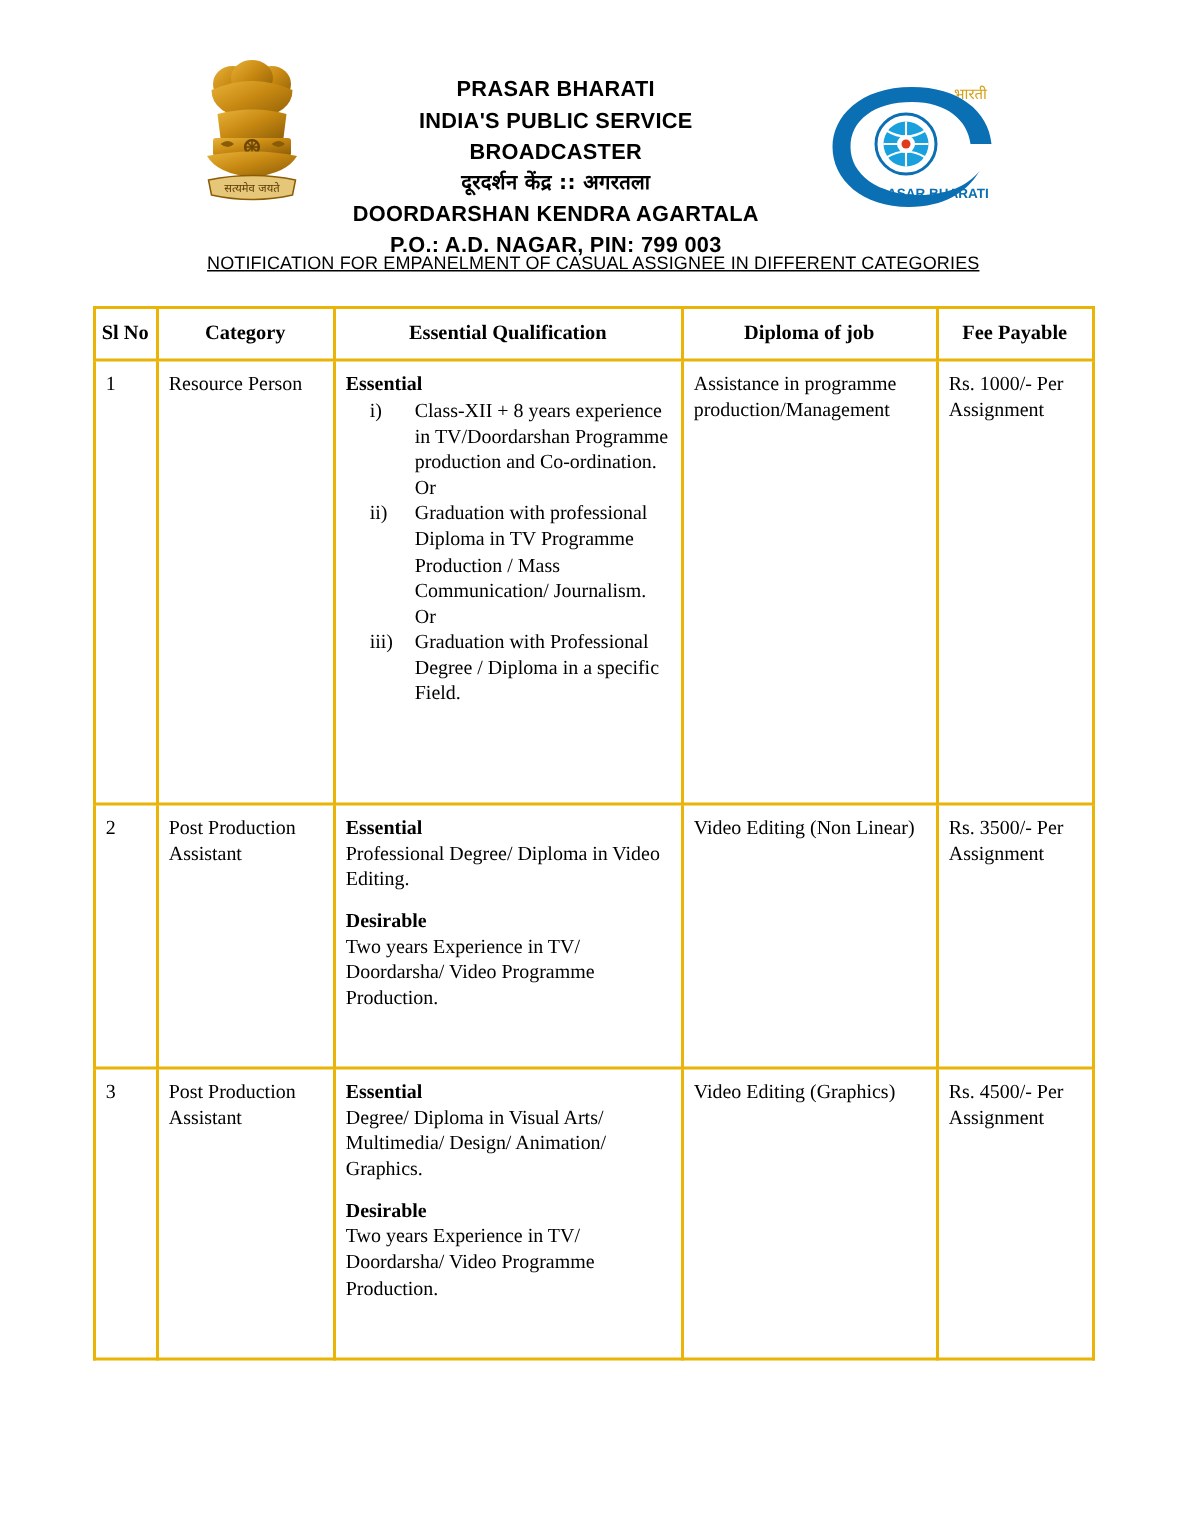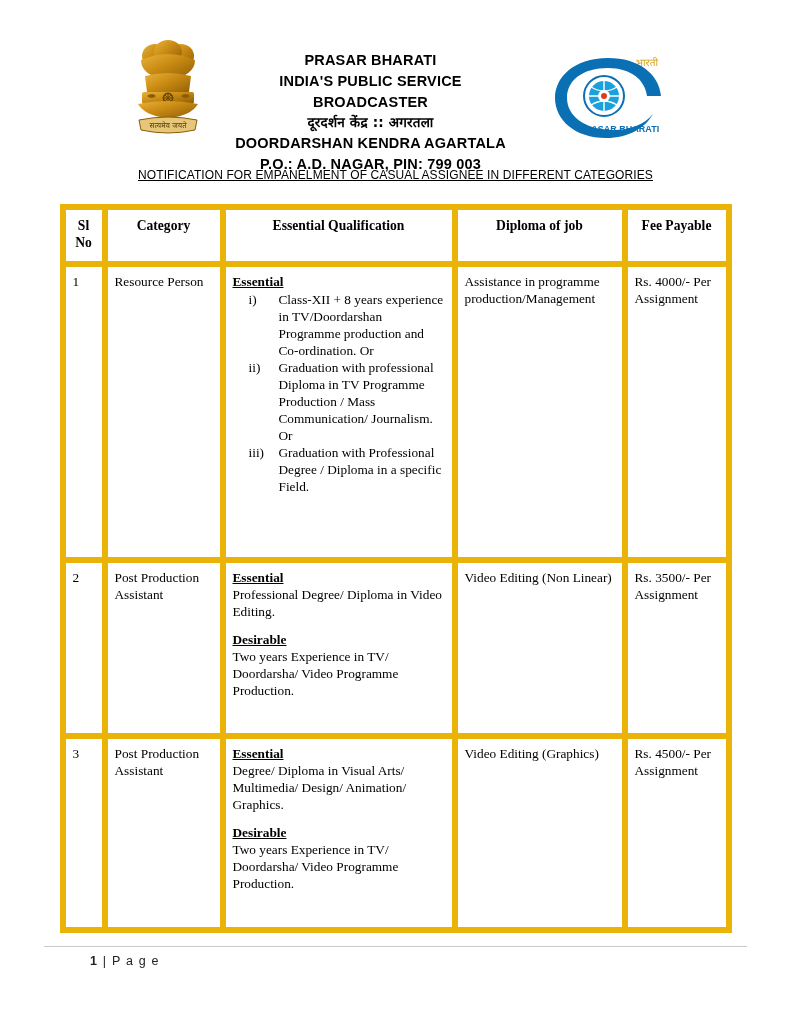--- a/index.html
+++ b/index.html
@@ -80,21 +80,21 @@
   }
 
   
   table.main {
     margin: 22px auto 0 auto;
     border-collapse: collapse;
     width: 648px;
     table-layout: fixed;
   }
   table.main td, table.main th {
-    border: 6px solid #eab308;
+    border: 2px solid #eab308;
     vertical-align: top;
     padding: 6px 7px 10px 7px;
     font-size: 13.3px;
     line-height: 1.28;
   }
   table.main thead th {
     text-align: center;
     font-weight: bold;
     font-size: 13.6px;
     padding: 7px 4px 9px 4px;
@@ -105,21 +105,21 @@
   .col-qual { width: 232px; }
   .col-job { width: 170px; }
   .col-fee { width: 104px; }
 
   td.sl { text-align: left; padding-left: 6px; }
   td.cat { text-align: left; }
   td.qual { text-align: left; }
   td.job { text-align: left; }
   td.fee { text-align: left; }
 
-  .u { text-decoration: underline; font-weight: bold; }
+  .u { font-weight: bold; }
   .blk { display: block; }
   .gap { height: 11px; }
 
   
   .rlist {
     margin: 1px 0 0 0;
     padding: 0;
     list-style: none;
   }
   .rlist li {
@@ -267,21 +267,21 @@
               <span class="rn">ii)</span>
               <span class="rtxt">Graduation with professional Diploma in TV Programme Production / Mass Communication/ Journalism. Or</span>
             </li>
             <li>
               <span class="rn">iii)</span>
               <span class="rtxt">Graduation with Professional Degree / Diploma in a specific Field.</span>
             </li>
           </ul>
         </td>
         <td class="job">Assistance in programme production/Management</td>
-        <td class="fee">Rs. 4000/- Per Assignment</td>
+        <td class="fee">Rs. 1000/- Per Assignment</td>
       </tr>
 
       <tr class="row2-h">
         <td class="sl">2</td>
         <td class="cat">Post Production Assistant</td>
         <td class="qual">
           <span class="u blk">Essential</span>
           <span class="blk">Professional Degree/ Diploma in Video Editing.</span>
           <div class="gap"></div>
           <span class="u blk">Desirable</span>
@@ -300,22 +300,14 @@
           <div class="gap"></div>
           <span class="u blk">Desirable</span>
           <span class="blk">Two years Experience in TV/ Doordarsha/ Video Programme Production.</span>
         </td>
         <td class="job">Video Editing (Graphics)</td>
         <td class="fee">Rs. 4500/- Per Assignment</td>
       </tr>
     </tbody>
   </table>
 
-  <div class="footer">
-    <div class="footer-rule"></div>
-    <div class="footer-text">
-      <b>1</b>
-      <span>|</span>
-      <span>P a g e</span>
-    </div>
-  </div>
 
 </div>
 
 </body></html>

